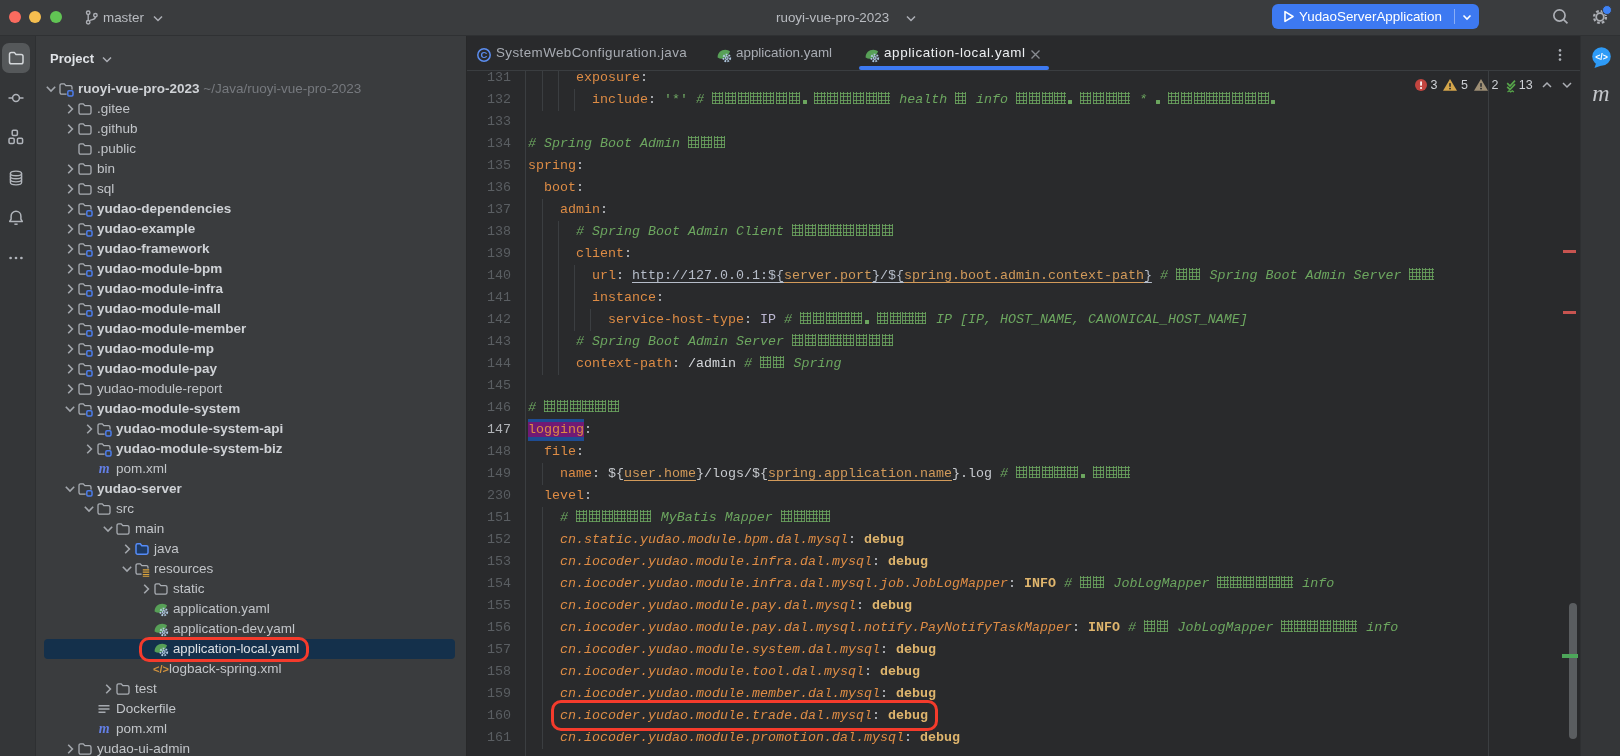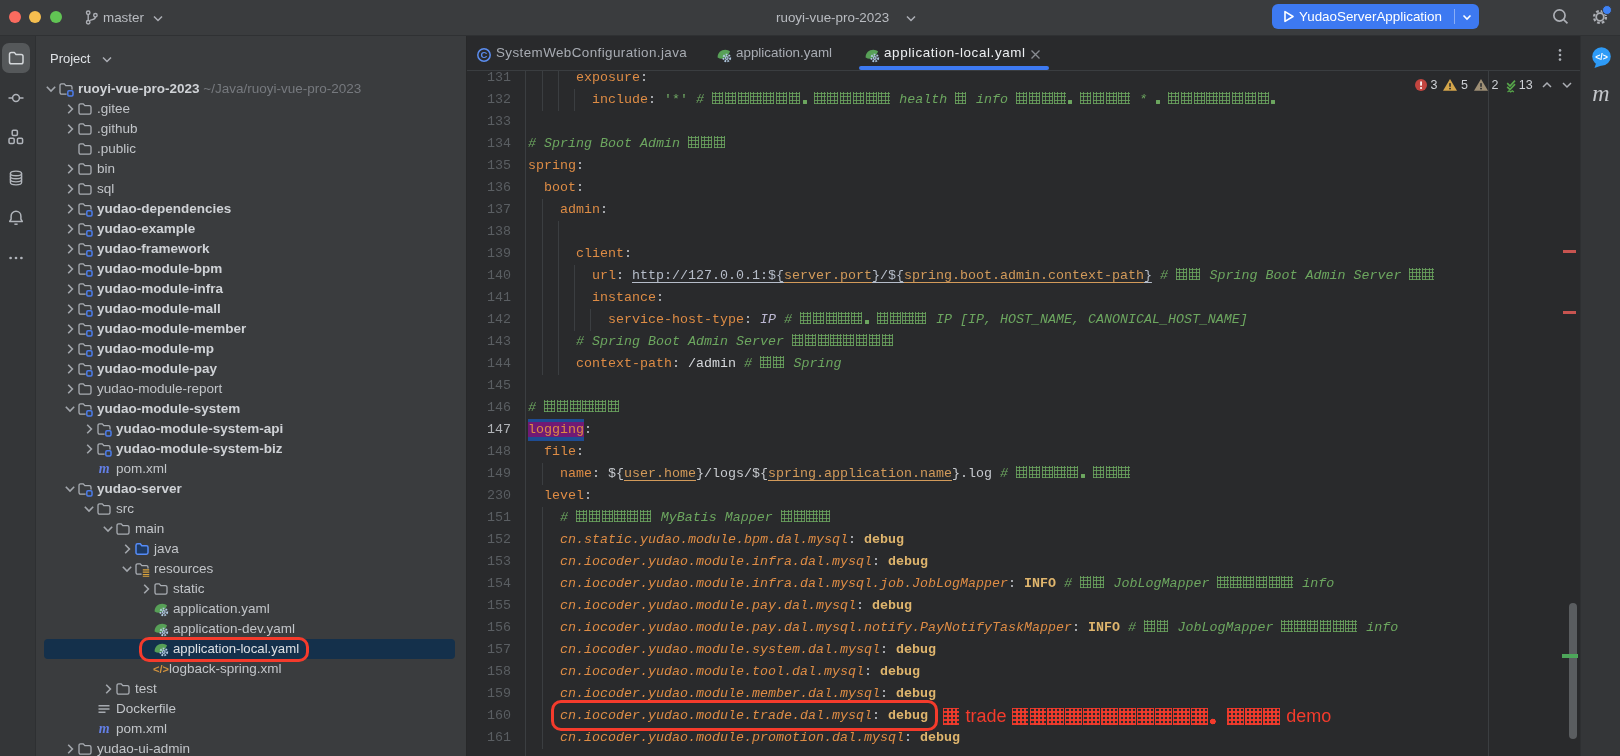--- a/index.html
+++ b/index.html
@@ -9,21 +9,21 @@
 #lstripe{left:0;top:36px;width:36px;height:720px;background:#343638;border-right:1px solid #2E3032}
 #panel{left:36px;top:36px;width:431px;height:720px;background:#3A3C3E;border-right:1px solid #272829;overflow:hidden}
 #ed{left:467px;top:36px;width:1113px;height:720px;background:#292A2C}
 #rstripe{left:1580px;top:36px;width:40px;height:720px;background:#343638;border-left:1px solid #2E3032}
 .tl-dot{width:12px;height:12px;border-radius:50%;top:11px}
 #title .lbl{color:#B9BCC1;font-size:13.4px;line-height:36px}
 .runbtn{left:1272px;top:4px;width:207px;height:25px;background:#3D79F1;border-radius:6px;color:#fff;font-size:13.4px}
 .ls-btn{left:2px;top:7px;width:28px;height:30px;background:#55585A;border-radius:7px}
 .lsic{left:9px;width:18px;height:18px}
 
-#panel .hdr{left:14px;top:13px;height:20px;line-height:20px;color:#DFE2E6;font-weight:normal;font-size:13px}
+#panel .hdr{left:14px;top:13px;height:20px;line-height:20px;color:#DFE2E6;font-weight:bold;font-size:13px}
 .selrow{position:absolute;left:8px;width:411px;height:20px;background:#14304B;border-radius:4px}
 .tic{position:absolute;width:16px;height:16px}
 .tic svg{display:block}
 .tl{position:absolute;height:20px;line-height:20px;font-size:13.5px;color:#C2C5C9;white-space:pre}
 .tl.b{font-weight:bold;color:#CFD2D6}
 .tl.sel{color:#DDE0E4;font-size:13.2px}
 .tl .dim{font-weight:normal;color:#76797E}
 
 #tabs{left:0;top:0;width:1113px;height:35px;border-bottom:1px solid #3A3D40}
 .tab-t{position:absolute;top:0;height:35px;line-height:34px;font-size:13.4px;color:#A8ACB3;white-space:pre}
@@ -34,21 +34,21 @@
 #code{left:0;top:35px;width:1113px;height:685px;overflow:hidden}
 .num{position:absolute;left:0;width:44px;text-align:right;font-family:"Liberation Mono",monospace;font-size:13.33px;height:22px;line-height:22px;color:#5A5E62}
 .num.cur{color:#B0B3B7}
 .cl{position:absolute;left:61px;height:22px;line-height:22px;font-family:"Liberation Mono",monospace;font-size:13.33px;white-space:pre;color:#C7CACF}
 .k{color:#DE8C45}
 .ki{color:#DE8C45;font-style:italic}
 .pl{color:#C7CACF}
 .s{color:#70A964}
 .c{color:#6CA65F;font-style:italic}
 .v{color:#DFB56D;font-weight:bold}
-.vi{color:#BCB8D2;font-style:italic}
+.vi{color:#BCB8D2;}
 .w{color:#D5D8DC}
 .u{color:#B6BDC9;text-decoration:underline;text-underline-offset:3px}
 .ur{color:#D29A5A;text-decoration:underline;text-underline-offset:3px}
 .hl{color:#DE8C45;background:#701a75}
 i.g,i.gp{display:inline-block;width:11.3px;height:12.2px;margin-right:1.5px;vertical-align:-1.6px}
 i.g{background:repeating-linear-gradient(90deg,rgba(108,166,95,.82) 0 1.15px,transparent 1.15px 3.3px),repeating-linear-gradient(0deg,rgba(108,166,95,.82) 0 1.15px,transparent 1.15px 3.3px)}
 i.gp{background:radial-gradient(circle at 3px 10px,#6CA65F 2.1px,transparent 2.5px)}
 i.r,i.rp{display:inline-block;width:16.3px;height:16.5px;margin-right:1.7px;vertical-align:-3.2px}
 i.r{background:repeating-linear-gradient(90deg,rgba(244,59,44,.9) 0 1.5px,transparent 1.5px 4.1px),repeating-linear-gradient(0deg,rgba(244,59,44,.9) 0 1.5px,transparent 1.5px 4.1px)}
 i.rp{background:radial-gradient(circle at 3.8px 13.5px,#F43B2C 2.7px,transparent 3.1px)}
@@ -569,20 +569,21 @@
 <div class="cl" style="top:39.5px"></div>
 <div class="num" style="top:61.5px">134</div>
 <div class="cl" style="top:61.5px"><span class="c"># Spring Boot Admin </span><i class="g"></i><i class="g"></i><i class="g"></i></div>
 <div class="num" style="top:83.5px">135</div>
 <div class="cl" style="top:83.5px"><span class="k">spring</span><span class="pl">:</span></div>
 <div class="num" style="top:105.5px">136</div>
 <div class="cl" style="top:105.5px">  <span class="k">boot</span><span class="pl">:</span></div>
 <div class="num" style="top:127.5px">137</div>
 <div class="cl" style="top:127.5px">    <span class="k">admin</span><span class="pl">:</span></div>
 <div class="num" style="top:149.5px">138</div>
+<div class="cl" style="top:149.5px">      <span class="c"># Spring Boot Admin Client </span><i class="g"></i><i class="g"></i><i class="g"></i><i class="g"></i><i class="g"></i><i class="g"></i><i class="g"></i><i class="g"></i></div>
 <div class="num" style="top:171.5px">139</div>
 <div class="cl" style="top:171.5px">      <span class="k">client</span><span class="pl">:</span></div>
 <div class="num" style="top:193.5px">140</div>
 <div class="cl" style="top:193.5px">        <span class="k">url</span><span class="pl">:</span> <span class="u">http://127.0.0.1:${</span><span class="ur">server.port</span><span class="u">}/${</span><span class="ur">spring.boot.admin.context-path</span><span class="u">}</span> <span class="c"># </span><i class="g"></i><i class="g"></i><span class="c"> Spring Boot Admin Server </span><i class="g"></i><i class="g"></i></div>
 <div class="num" style="top:215.5px">141</div>
 <div class="cl" style="top:215.5px">        <span class="k">instance</span><span class="pl">:</span></div>
 <div class="num" style="top:237.5px">142</div>
 <div class="cl" style="top:237.5px">          <span class="k">service-host-type</span><span class="pl">:</span> <span class="vi">IP</span> <span class="c"># </span><i class="g"></i><i class="g"></i><i class="g"></i><i class="g"></i><i class="g"></i><i class="gp"></i><i class="g"></i><i class="g"></i><i class="g"></i><i class="g"></i><span class="c"> IP [IP, HOST_NAME, CANONICAL_HOST_NAME]</span></div>
 <div class="num" style="top:259.5px">143</div>
 <div class="cl" style="top:259.5px">      <span class="c"># Spring Boot Admin Server </span><i class="g"></i><i class="g"></i><i class="g"></i><i class="g"></i><i class="g"></i><i class="g"></i><i class="g"></i><i class="g"></i></div>
@@ -658,21 +659,20 @@
           <path d="M4.5 15l1.6-1.3 1.6 1.3 1.6-1.3 1.6 1.3" fill="none" stroke="#57A64A" stroke-width="1.1"></path>
         </svg></div>
       <div class="insp" style="left:1051.8px;top:40px">13</div>
       <div class="abs" style="left:1072px;top:41px;width:16px;height:16px"><svg class="ic" width="16" height="16" viewBox="0 0 16 16">
           <path d="M4 10 8 6l4 4" fill="none" stroke="#ACAFB5" stroke-width="1.5"></path>
         </svg></div>
       <div class="abs" style="left:1092.3px;top:41px;width:16px;height:16px"><svg class="ic" width="16" height="16" viewBox="0 0 16 16">
           <path d="M4 6l4 4 4-4" fill="none" stroke="#ACAFB5" stroke-width="1.5"></path>
         </svg></div>
   <div class="redbox" style="left:84px;top:664px;width:387px;height:31px"></div>
-  <div id="redtxt" style="left:475.5px;top:668.5px"><i class="r"></i> trade <i class="r"></i><i class="r"></i><i class="r"></i><i class="r"></i><i class="r"></i><i class="r"></i><i class="r"></i><i class="r"></i><i class="r"></i><i class="r"></i><i class="r"></i><i class="rp"></i><i class="r"></i><i class="r"></i><i class="r"></i> demo</div>
   <div class="abs" style="left:1096px;top:213.5px;width:13px;height:3.5px;background:#C75450"></div>
   <div class="abs" style="left:1096px;top:274.5px;width:13px;height:3.5px;background:#C75450"></div>
   <div class="abs" style="left:1101.5px;top:567px;width:8.5px;height:136px;background:#5A5D60;border-radius:4px"></div>
   <div class="abs" style="left:1095px;top:618px;width:16px;height:4px;background:#4DA65A"></div>
 </div>
 <div id="rstripe" class="abs">
   <div class="abs" style="left:10px;top:11px;width:21px;height:21px"><svg width="21" height="21" viewBox="0 0 20 21">
           <circle cx="10" cy="9.5" r="9.3" fill="#2E9BF7"></circle>
           <path d="M4.5 16.5 3 21l7-2.6z" fill="#2E9BF7"></path>
           <text x="10" y="13" text-anchor="middle" font-family="Liberation Sans" font-size="8.8" font-weight="bold" fill="#fff">&lt;/&gt;</text>

